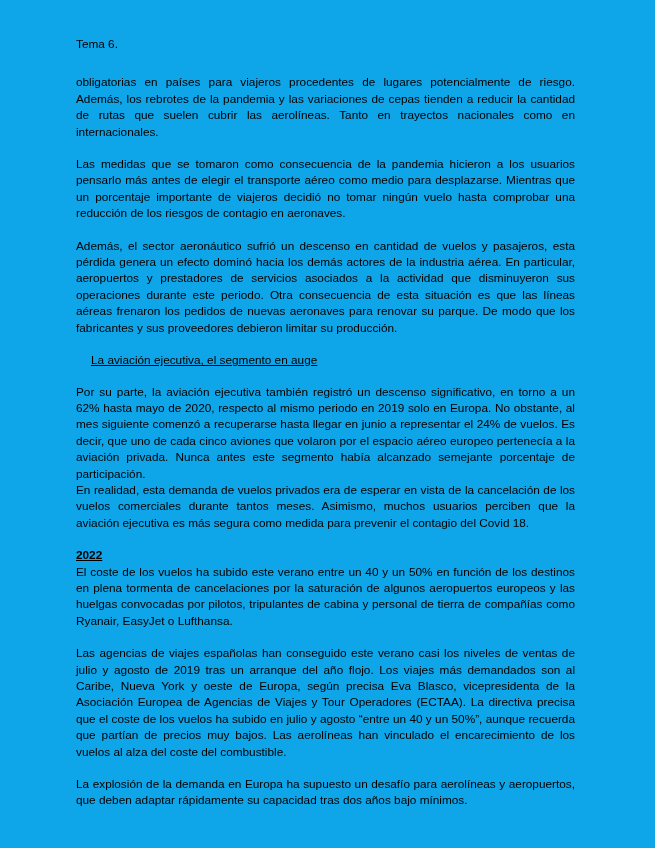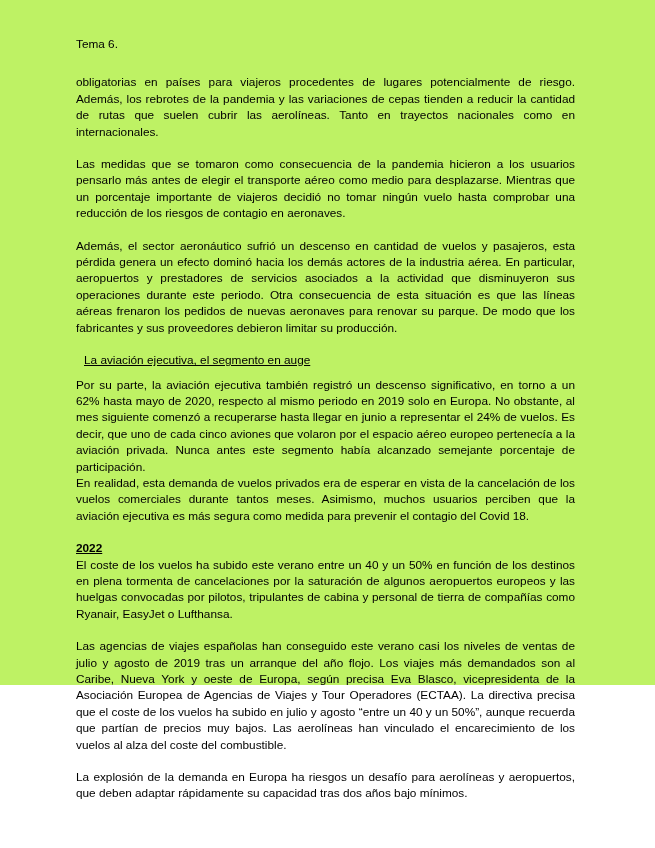--- a/index.html
+++ b/index.html
@@ -8,22 +8,22 @@
     padding: 0;
     background: #ffffff;
   }
   body {
     width: 655px;
     height: 848px;
     overflow: hidden;
   }
   .page {
     width: 655px;
-    height: 685px;
-    background: #bef264;
+    height: 848px;
+    background: #0ea5e9;
     padding: 36px 76px 0 76px;
     font-family: "Liberation Sans", sans-serif;
     font-size: 11.8px;
     line-height: 16.4px;
     color: #000000;
   }
   .doc-header {
     margin: 0 0 22px 0;
     text-align: left;
   }
@@ -36,21 +36,21 @@
     margin-bottom: 0;
   }
   .h1 {
     font-weight: bold;
     text-decoration: underline;
     margin: 0 0 16px 0;
     text-align: left;
   }
   .h2 {
     text-decoration: underline;
-    margin: 8px;
+    margin: 15px;
     text-align: left;
   }
   .h1.tight {
     margin-bottom: 0;
   }
 </style>
 </head>
 <body>
 
 <div class="page">
@@ -69,15 +69,15 @@
   <p class="body-para no-gap">Por su parte, la aviación ejecutiva también registró un descenso significativo, en torno a un 62% hasta mayo de 2020, respecto al mismo periodo en 2019 solo en Europa. No obstante, al mes siguiente comenzó a recuperarse hasta llegar en junio a representar el 24% de vuelos. Es decir, que uno de cada cinco aviones que volaron por el espacio aéreo europeo pertenecía a la aviación privada. Nunca antes este segmento había alcanzado semejante porcentaje de participación.</p>
 
   <p class="body-para">En realidad, esta demanda de vuelos privados era de esperar en vista de la cancelación de los vuelos comerciales durante tantos meses. Asimismo, muchos usuarios perciben que la aviación ejecutiva es más segura como medida para prevenir el contagio del Covid 18.</p>
 
   <p class="h1 tight">2022</p>
 
   <p class="body-para">El coste de los vuelos ha subido este verano entre un 40 y un 50% en función de los destinos en plena tormenta de cancelaciones por la saturación de algunos aeropuertos europeos y las huelgas convocadas por pilotos, tripulantes de cabina y personal de tierra de compañías como Ryanair, EasyJet o Lufthansa.</p>
 
   <p class="body-para">Las agencias de viajes españolas han conseguido este verano casi los niveles de ventas de julio y agosto de 2019 tras un arranque del año flojo. Los viajes más demandados son al Caribe, Nueva York y oeste de Europa, según precisa Eva Blasco, vicepresidenta de la Asociación Europea de Agencias de Viajes y Tour Operadores (ECTAA). La directiva precisa que el coste de los vuelos ha subido en julio y agosto “entre un 40 y un 50%”, aunque recuerda que partían de precios muy bajos. Las aerolíneas han vinculado el encarecimiento de los vuelos al alza del coste del combustible.</p>
 
-  <p class="body-para">La explosión de la demanda en Europa ha riesgos un desafío para aerolíneas y aeropuertos, que deben adaptar rápidamente su capacidad tras dos años bajo mínimos.</p>
+  <p class="body-para">La explosión de la demanda en Europa ha supuesto un desafío para aerolíneas y aeropuertos, que deben adaptar rápidamente su capacidad tras dos años bajo mínimos.</p>
 
 </div>
 
 </body></html>

